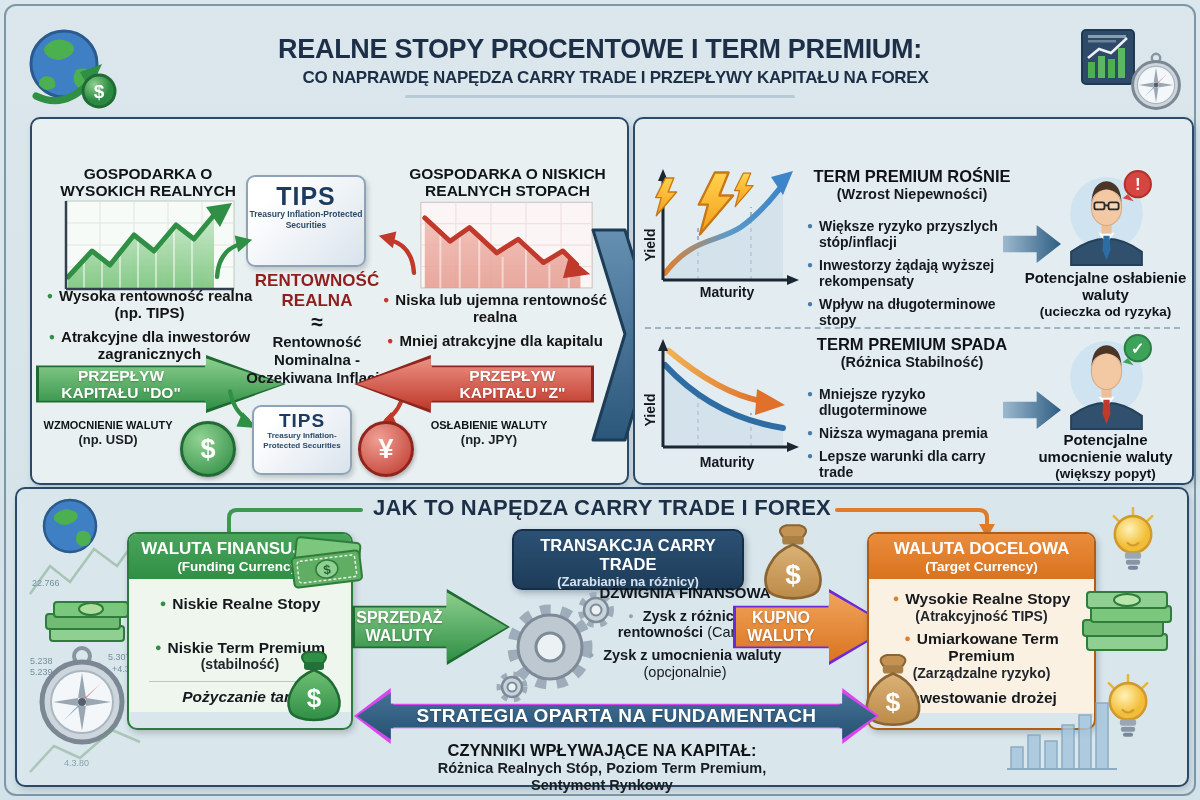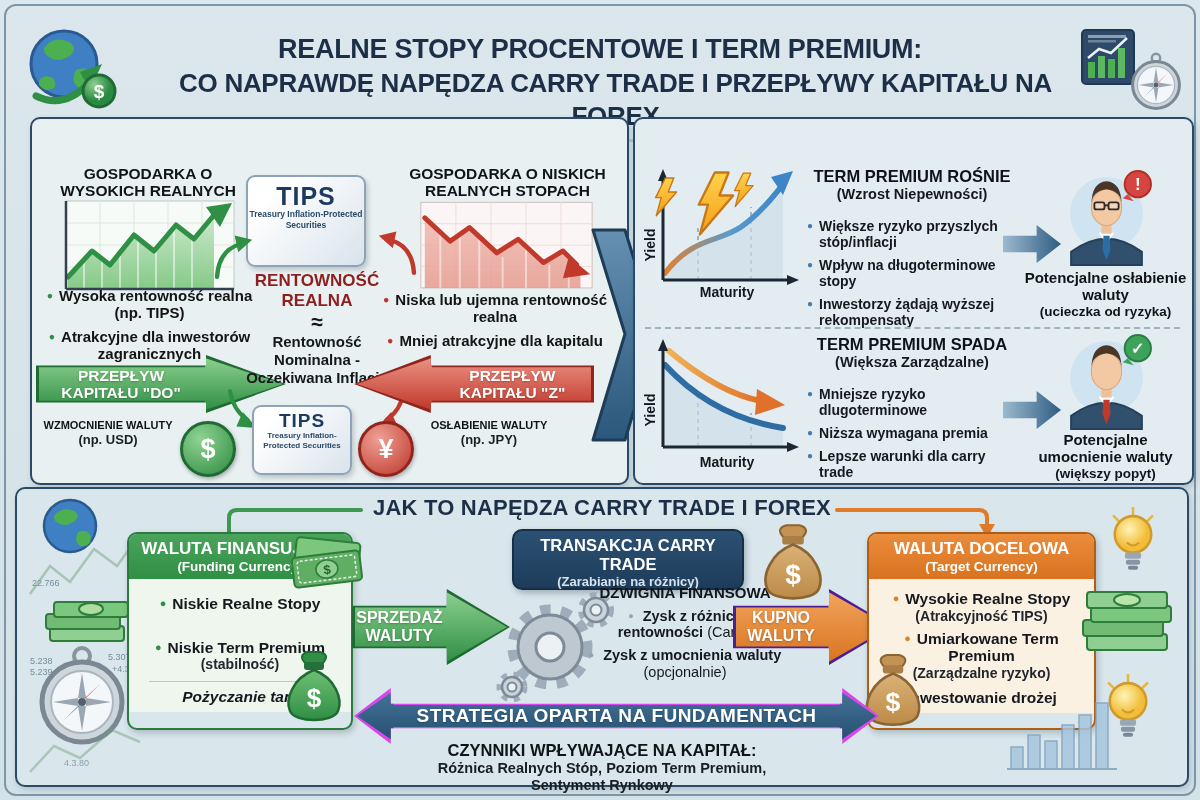--- a/index.html
+++ b/index.html
@@ -2,21 +2,21 @@
 <html lang="pl"><head>
 <meta charset="utf-8">
 <style>
   html,body{margin:0;padding:0;background:#c9d8e0;font-family:"Liberation Sans",sans-serif;}
   .poster{position:relative;width:1200px;height:800px;background:linear-gradient(180deg,#dbe7ec,#d3e1e8);overflow:hidden;}
   .frame{position:absolute;inset:4px;border:2px solid #7e97a8;border-radius:12px;pointer-events:none;}
   .abs{position:absolute;}
   .ctr{text-align:center;}
   
   .title1{font-size:27px;font-weight:800;color:#1d2f47;letter-spacing:-0.3px;line-height:1.3;}
-  .title2{font-size:26px;font-weight:800;color:#1d2f47;letter-spacing:-0.3px;line-height:1.25;margin-left:31px;}
+  .title2{font-size:17px;font-weight:800;color:#1d2f47;letter-spacing:-0.3px;line-height:1.25;margin-left:31px;}
   .title-rule{width:390px;margin:7px auto 0;border-top:3px solid #b7cbd6;border-radius:2px;}
   
   .panel{position:absolute;background:#e9f0f2;border:2px solid #2b4a68;border-radius:10px;box-shadow:2px 3px 6px rgba(30,50,70,.18);}
   .panel.p2{background:#e2ecf1;}
   .panel-hd{margin:4px;height:34px;border-radius:7px;background:linear-gradient(180deg,#2f5578,#1d3b59);border:1px solid #142c44;
     display:flex;align-items:center;justify-content:center;gap:7px;color:#fff;font-size:19px;font-weight:800;letter-spacing:.2px;}
   .panel-hd .paren{color:#d9e6f2;font-weight:700;}
   .colhead{font-size:15.5px;font-weight:800;color:#101417;line-height:1.12;}
   .cbullet{font-size:15px;font-weight:700;color:#141414;line-height:1.15;margin:6px 0;}
   .dotg::before{content:"●";color:#2f8f45;font-size:.7em;margin-right:6px;vertical-align:2px;}
@@ -30,21 +30,21 @@
   .ar .lbl{position:absolute;top:0;bottom:0;display:flex;align-items:center;justify-content:center;text-align:center;
     color:#fff;font-weight:800;line-height:1.12;text-shadow:0 1px 2px rgba(0,0,0,.25);}
   .ar-right{clip-path:polygon(0% 18%,68% 18%,68% 0%,100% 50%,68% 100%,68% 82%,0% 82%);background:#1f6b33;}
   .ar-right .fill{background:linear-gradient(180deg,#8ccf8d,#2f8f45);}
   .ar-right .lbl{left:2%;width:64%;font-size:15.5px;}
   .ar-left{clip-path:polygon(100% 18%,32% 18%,32% 0%,0% 50%,32% 100%,32% 82%,100% 82%);background:#8f251c;}
   .ar-left .fill{background:linear-gradient(180deg,#eb9184,#bf382a);}
   .ar-left .lbl{left:34%;width:64%;font-size:15.5px;}
   .ar-fat{clip-path:polygon(0% 22%,60% 22%,60% 0%,100% 50%,60% 100%,60% 78%,0% 78%);}
   .ar-fat.green{background:#1f6b33;} .ar-fat.green .fill{background:linear-gradient(180deg,#8ccf8d,#2f8f45);}
-  .ar-fat.orange{background:#4c1d95;} .ar-fat.orange .fill{background:linear-gradient(180deg,#f0a45c,#da7420);}
+  .ar-fat.orange{background:#6d28d9;} .ar-fat.orange .fill{background:linear-gradient(180deg,#f0a45c,#da7420);}
   .ar-fat .lbl{left:1%;width:58%;font-size:16px;}
   .ar-dbl{clip-path:polygon(0% 50%,7% 0%,7% 28%,93% 28%,93% 0%,100% 50%,93% 100%,93% 72%,7% 72%,7% 100%);background:#d946ef;}
   .ar-dbl .fill{background:linear-gradient(180deg,#457399,#24506f);}
   .ar-dbl .lbl{left:8%;width:84%;font-size:19px;letter-spacing:.4px;}
   .ar-sm{clip-path:polygon(0% 28%,58% 28%,58% 0%,100% 50%,58% 100%,58% 72%,0% 72%);
     background:linear-gradient(90deg,#9db9cf,#2e5d82);filter:drop-shadow(1px 1px 1px rgba(0,0,0,.25));}
   
   .tips-card{position:absolute;background:linear-gradient(135deg,#ffffff 20%,#d9e3ec);border:2px solid #8fa3b8;border-radius:9px;
     box-shadow:2px 3px 5px rgba(0,0,0,.18);text-align:center;}
   .tips-t{font-size:25px;font-weight:800;color:#1d3a5f;letter-spacing:1px;line-height:1.05;margin-top:6px;}
@@ -320,24 +320,24 @@
 
     <div class="abs ctr" style="left:168px;top:48px;width:218px;">
       <div class="sec2-h">TERM PREMIUM ROŚNIE</div>
       <div class="sec2-s">(Wzrost Niepewności)</div>
     </div>
     <div class="abs" style="left:172px;top:92px;width:212px;">
       <div class="fbullet">
           <span>Większe ryzyko przyszlych stóp/inflacji</span>
         </div>
       <div class="fbullet">
-          <span>Wpływ na długoterminowe stopy</span>
+          <span>Inwestorzy żądają wyższej rekompensaty</span>
         </div>
       <div class="fbullet">
-          <span>Inwestorzy żądają wyższej rekompensaty</span>
+          <span>Wpływ na długoterminowe stopy</span>
         </div>
     </div>
 
     <div class="ar-sm abs" style="left:368px;top:106px;width:58px;height:38px;"></div>
 
     <svg class="abs" style="left:424px;top:48px;" width="96" height="100" viewBox="0 0 95 95">
       <circle cx="47" cy="44" r="36" fill="#cfe3f0"></circle>
       <path d="M12,95 L12,82 Q47,56 82,82 L82,95 Z" fill="#31506e" stroke="#24405a" stroke-width="2"></path>
       <polygon points="39,63 47,74 55,63" fill="#fff"></polygon>
       <rect x="42" y="55" width="10" height="9" fill="#eec09a"></rect>
@@ -376,21 +376,21 @@
       <line x1="20" y1="112" x2="20" y2="12" stroke="#1b2733" stroke-width="3"></line>
         <polygon points="15,16 25,16 20,4" fill="#1b2733"></polygon>
       <line x1="20" y1="112" x2="148" y2="112" stroke="#1b2733" stroke-width="3"></line>
         <polygon points="144,107 144,117 156,112" fill="#1b2733"></polygon>
       <text x="12" y="75" font-size="14" font-weight="bold" fill="#14181c" transform="rotate(-90 12 75)" text-anchor="middle">Yield</text>
       <text x="84" y="132" font-size="14" font-weight="bold" fill="#14181c" text-anchor="middle">Maturity</text>
     </svg>
 
     <div class="abs ctr" style="left:168px;top:216px;width:218px;">
       <div class="sec2-h">TERM PREMIUM SPADA</div>
-      <div class="sec2-s">(Większa Zarządzalne)</div>
+      <div class="sec2-s">(Różnica Stabilność)</div>
     </div>
     <div class="abs" style="left:172px;top:260px;width:212px;">
       <div class="fbullet">
           <span>Mniejsze ryzyko dlugoterminowe</span>
         </div>
       <div class="fbullet">
           <span>Niższa wymagana premia</span>
         </div>
       <div class="fbullet">
           <span>Lepsze warunki dla carry trade</span>

